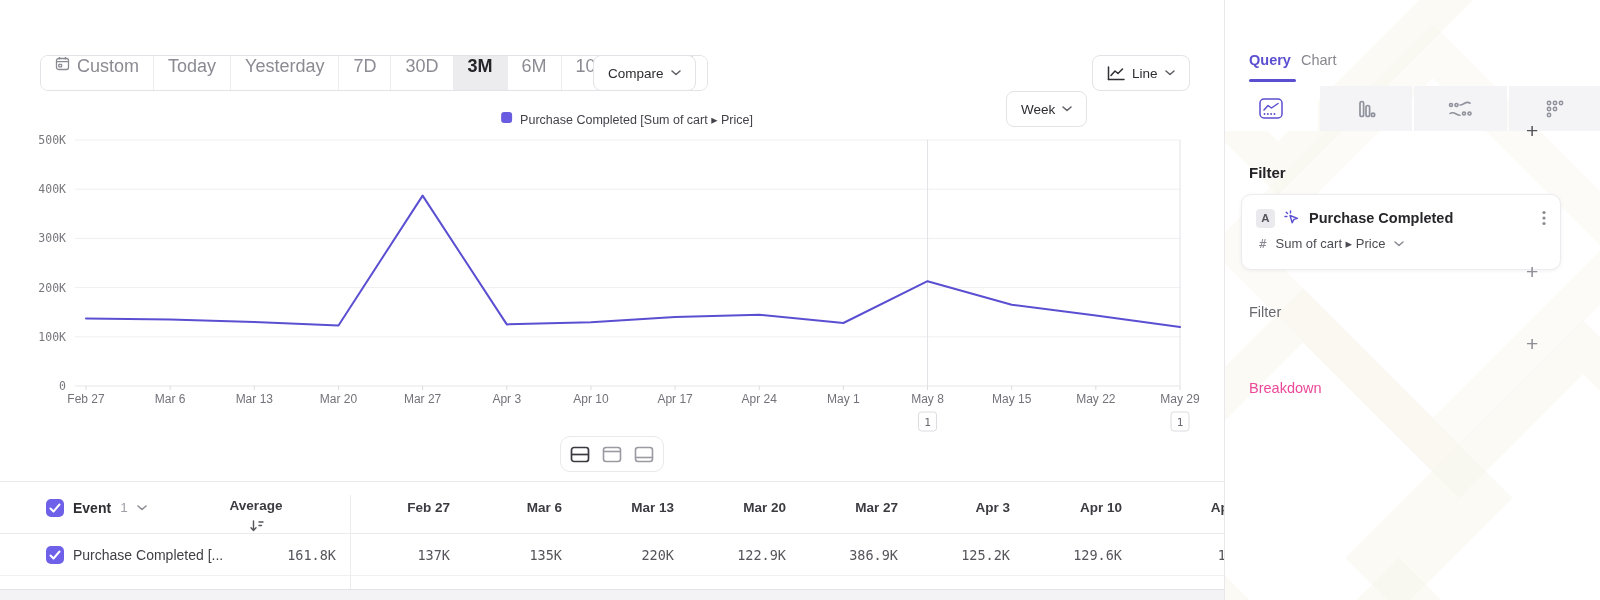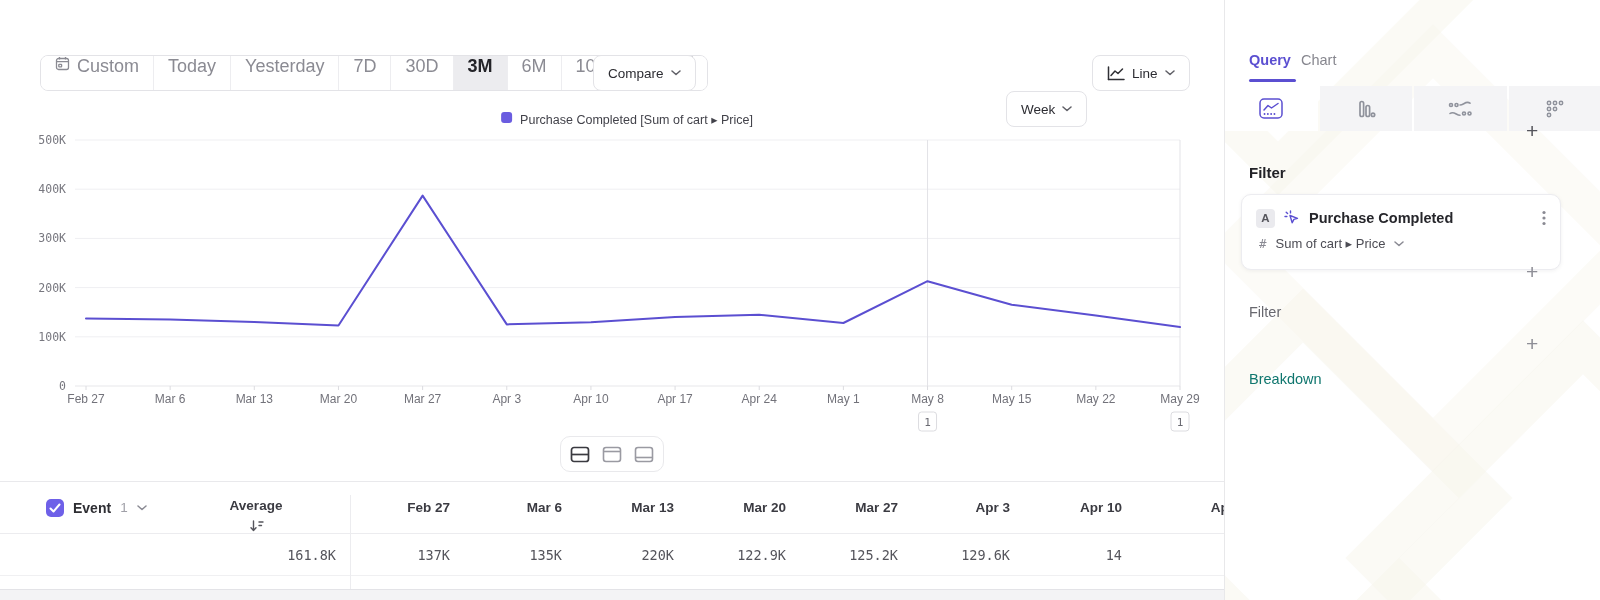--- a/index.html
+++ b/index.html
@@ -101,21 +101,21 @@
        border-radius:10px;box-shadow:0 1px 4px rgba(20,20,40,.06);box-sizing:border-box;cursor:pointer;}
   .mc-row1{display:flex;align-items:center;gap:9px;padding:13px 12px 0 14px;}
   .a-badge{width:19px;height:19px;border-radius:4px;background:#eaeaee;color:#55555c;font-size:11.5px;
        font-weight:700;display:flex;align-items:center;justify-content:center;flex:0 0 auto;}
   .mc-title{flex:1;font-size:14.5px;font-weight:600;color:#26262b;white-space:nowrap;overflow:hidden;}
   .kebab{display:flex;color:#8a8a93;cursor:pointer;background:none;border:none;padding:2px;}
   .mc-row2{display:flex;align-items:center;gap:9px;padding:8px 12px 0 17px;font-size:13px;color:#4c4c54;cursor:pointer;}
   .hash{font-family:"DejaVu Sans Mono",monospace;font-size:12.5px;color:#8a8a93;}
   .mc-row2 .chev{color:#8a8a93;display:flex;}
   .filter-h{left:24px;top:263px;font-size:14.5px;font-weight:500;color:#68686f;}
-  .breakdown-h{left:24px;top:330px;font-size:14.5px;font-weight:500;color:#0f766e;}
+  .breakdown-h{left:24px;top:339px;font-size:14.5px;font-weight:500;color:#ec4899;}
 </style>
 </head>
 <body>
 
 <div id="app">
   <div class="top-dash"></div>
 
   <div class="main">
 
     <div class="seg">
@@ -306,26 +306,35 @@
             <div class="hcell">Mar 6</div>
             <div class="hcell">Mar 13</div>
             <div class="hcell">Mar 20</div>
             <div class="hcell">Mar 27</div>
             <div class="hcell">Apr 3</div>
             <div class="hcell">Apr 10</div>
             <div class="hcell">Apr</div>
           </div>
       </div>
       <div class="trow">
+        <div class="t-left">
+          <span class="checkbox">
+            <svg width="12" height="10" viewBox="0 0 12 10" fill="none" stroke="#fff" stroke-width="2" stroke-linecap="round" stroke-linejoin="round">
+                <path d="M1.5 5.5l3 3L10.5 1.5"></path>
+              </svg>
+          </span>
+          <span class="row-label">Purchase Completed [...</span>
+        </div>
         <div class="avg-v num">161.8K</div>
         <div class="val-cols" id="val-cols">
             <div class="vcell num">137K</div>
             <div class="vcell num">135K</div>
             <div class="vcell num">220K</div>
             <div class="vcell num">122.9K</div>
+            <div class="vcell num">386.9K</div>
             <div class="vcell num">125.2K</div>
             <div class="vcell num">129.6K</div>
             <div class="vcell num">14</div>
           </div>
       </div>
       <div class="vline"></div>
       <div class="tband"></div>
     </div>
   </div>
 

